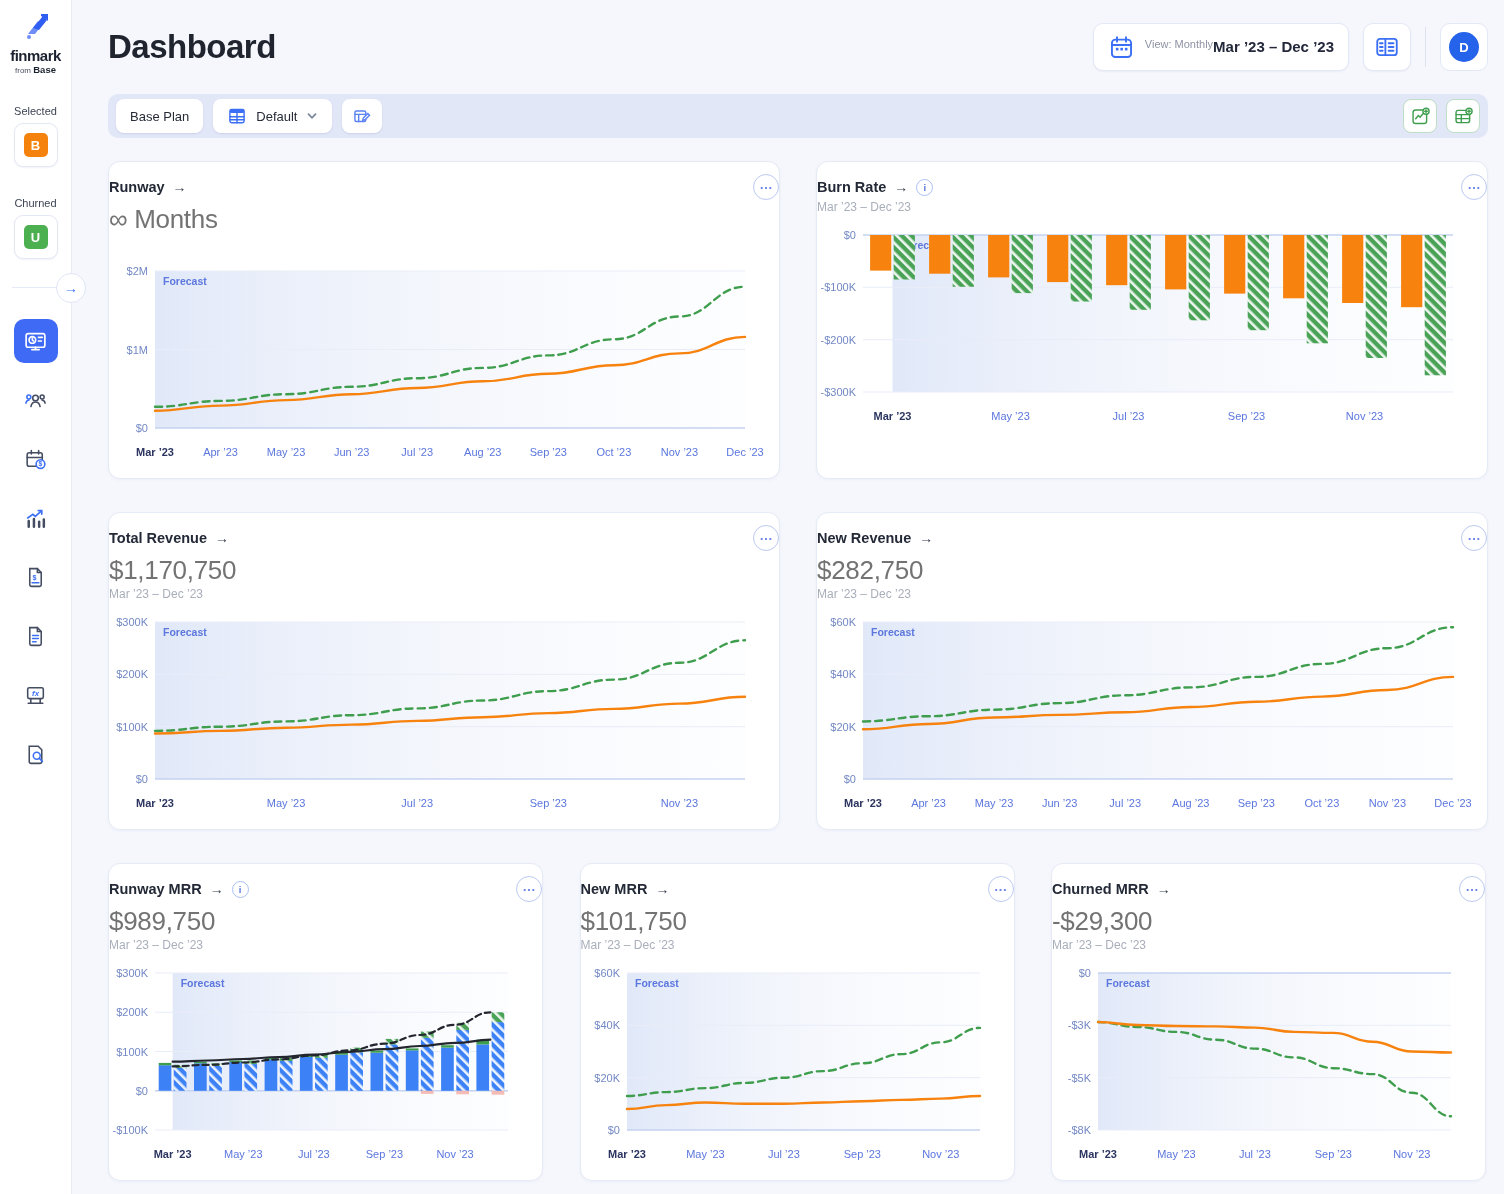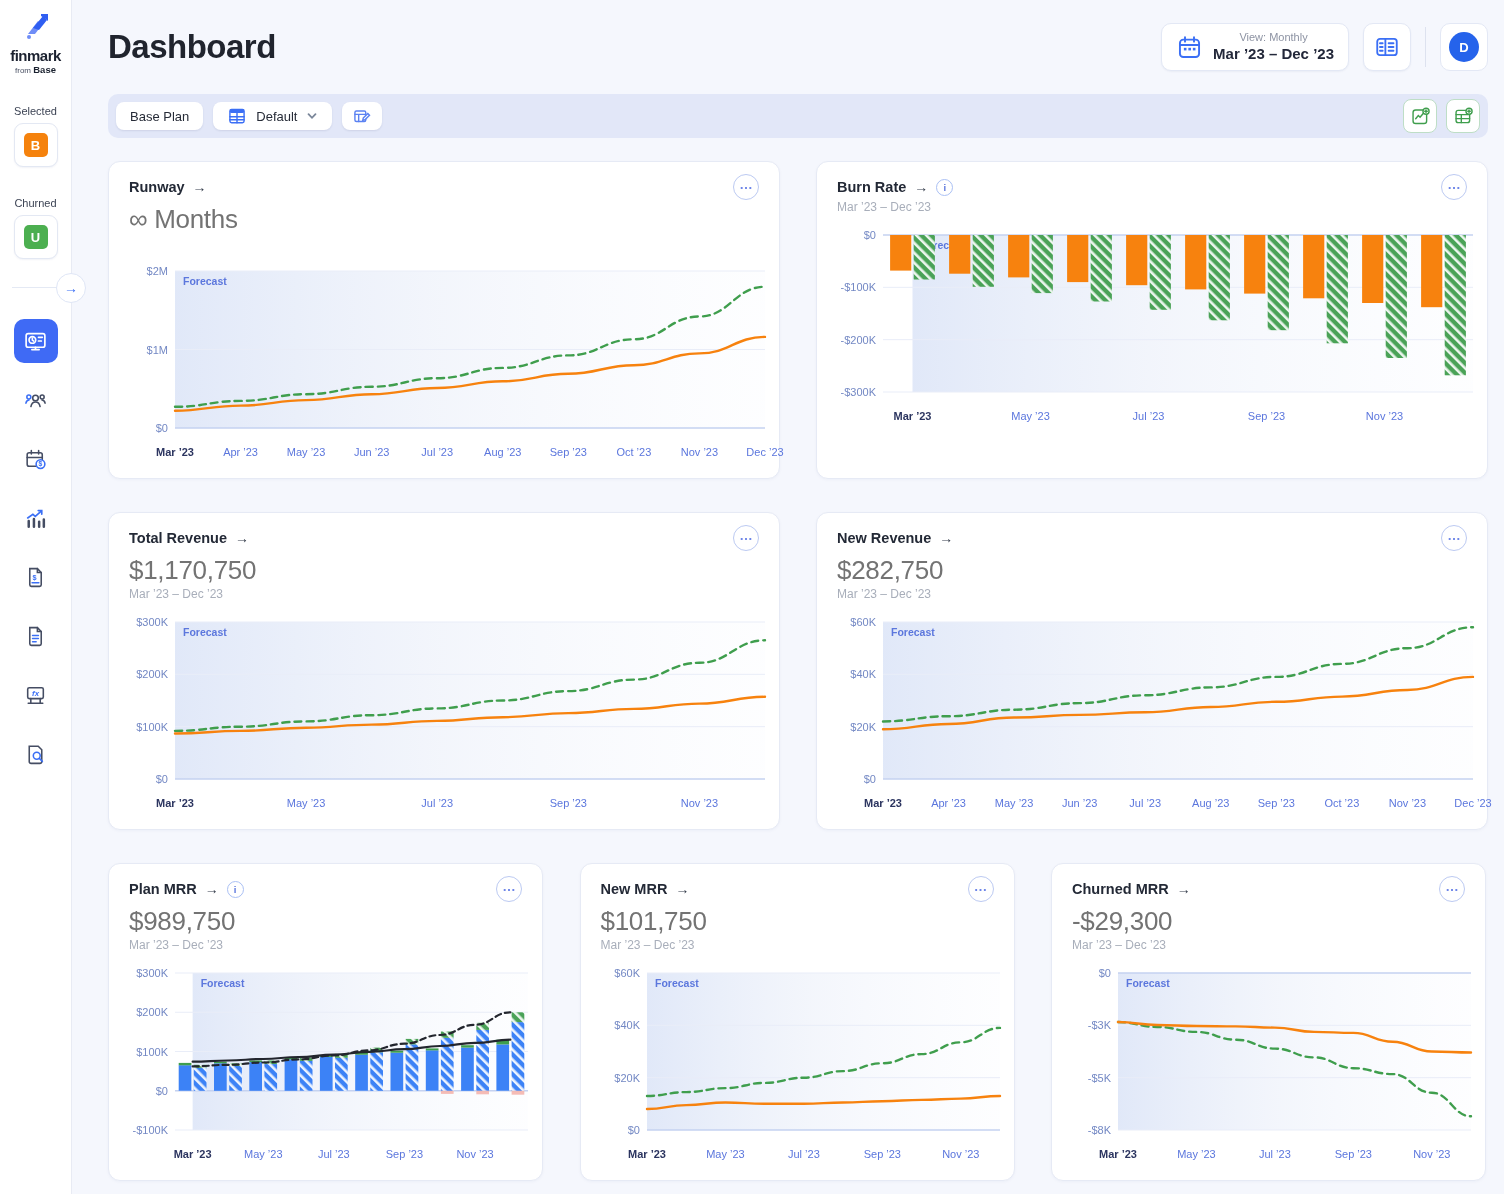--- a/index.html
+++ b/index.html
@@ -22,38 +22,38 @@
   .nav{margin-top:16px;display:flex;flex-direction:column;gap:15px;align-items:center}
   .nav-item{width:44px;height:44px;display:flex;align-items:center;justify-content:center;border-radius:10px;cursor:pointer}
   .nav-item.active{background:#3f6af5}
   .nav-item svg{width:25px;height:25px}
   
   .main{flex:1;padding:0 17px 0 36px}
   .header{height:94px;display:flex;align-items:center;justify-content:space-between}
   .page-title{font-size:33px;font-weight:800;color:#20242e;letter-spacing:-.5px}
   .hdr-right{display:flex;align-items:center;gap:14px}
   .view-btn{display:flex;align-items:center;gap:10px;height:48px;background:#fff;border:1px solid #e3e8f5;border-radius:10px;padding:0 14px;cursor:pointer;box-shadow:0 1px 2px rgba(25,39,89,.05)}
-  .view-txt{display:flex;flex-direction:column;align-items:center;line-height:1.2}
+  .view-txt{display:flex;align-items:flex-start;line-height:1.2}
   .view-label{font-size:11px;color:#8d93a3}
   .view-range{font-size:15px;font-weight:700;color:#23283a}
   .sq-btn{width:48px;height:48px;background:#fff;border:1px solid #e3e8f5;border-radius:10px;display:flex;align-items:center;justify-content:center;cursor:pointer;box-shadow:0 1px 2px rgba(25,39,89,.05)}
   .vdiv{width:1px;height:40px;background:#dde2ef}
   .avatar-btn{width:48px;height:48px;background:#fff;border:1px solid #e3e8f5;border-radius:10px;display:flex;align-items:center;justify-content:center;cursor:pointer}
   .avatar{width:30px;height:30px;border-radius:50%;background:#2563eb;color:#fff;font-size:13px;font-weight:700;display:flex;align-items:center;justify-content:center}
   
   .toolbar{height:44px;background:#e2e7f8;border-radius:10px;display:flex;align-items:center;padding:0 8px;gap:10px}
-  .tb-btn{height:28px;background:#fff;border:none;border-radius:8px;box-shadow:0 1px 2px rgba(25,39,89,.1);font-size:13px;font-weight:500;color:#262b37;padding:0 14px;display:flex;align-items:center;gap:9px;cursor:pointer;font-family:inherit}
+  .tb-btn{height:34px;background:#fff;border:none;border-radius:8px;box-shadow:0 1px 2px rgba(25,39,89,.1);font-size:13px;font-weight:500;color:#262b37;padding:0 14px;display:flex;align-items:center;gap:9px;cursor:pointer;font-family:inherit}
   .tb-btn.tb-icon{padding:0 10px}
   .tb-right{margin-left:auto;display:flex;gap:9px}
   .tb-green{width:34px;height:34px;background:#fff;border:1px solid #bedec6;border-radius:8px;display:flex;align-items:center;justify-content:center;cursor:pointer}
   
   .row{display:flex;gap:36px;margin-top:23px}
   .row+.row{margin-top:33px}
   .row3{gap:36.5px}
-  .card{background:#fff;border:1px solid #e6eaf5;border-radius:12px;padding:14px 20px;box-shadow:0 1px 3px rgba(30,50,120,.04)}
+  .card{background:#fff;border:1px solid #e6eaf5;border-radius:12px;padding:14px 0;box-shadow:0 1px 3px rgba(30,50,120,.04)}
   .card-lg{width:672px;height:318px}
   .card-sm{width:435px;height:318px}
   .card-title-row{display:flex;align-items:center;height:22px}
   .card-title{font-size:14.5px;font-weight:700;color:#232936;cursor:pointer}
   .arrow-icon{margin-left:8px;font-size:14px;font-weight:600;color:#333b49;cursor:pointer}
   .info-icon{margin-left:8px;width:17px;height:17px;border:1.3px solid #aac0f4;border-radius:50%;color:#5c77dd;font-size:9.5px;font-weight:700;display:flex;align-items:center;justify-content:center;cursor:pointer}
   .ellipsis-btn{margin-left:auto;width:26px;height:26px;border:1.5px solid #bccaf2;border-radius:50%;background:#fff;color:#6e86e8;font-size:13px;font-weight:700;line-height:1;display:flex;align-items:center;justify-content:center;cursor:pointer}
   .card-value{margin-top:6px;font-size:26px;font-weight:400;color:#737373;letter-spacing:-.3px;height:30px}
   .card-sub{margin-top:2px;font-size:12px;color:#a8aeba;height:15px}
   svg.chart{display:block;margin-top:12px;overflow:visible}
@@ -392,21 +392,21 @@
             <text x="636" y="193" class="xlab" text-anchor="middle">Dec ’23</text>
             <path d="M46,107.43333333333332 C75.8,107.4 81.8,102.2 111.6,102.2 C141.4,102.2 147.3,95.7 177.1,95.7 C206.9,95.7 212.9,89.1 242.7,89.1 C272.5,89.1 278.4,81.3 308.2,81.3 C338.0,81.3 344.0,73.4 373.8,73.4 C403.6,73.4 409.5,62.9 439.3,62.9 C469.1,62.9 475.1,49.9 504.9,49.9 C534.7,49.9 540.6,34.2 570.4,34.2 C600.2,34.2 606.2,13.2 636.0,13.2" fill="none" stroke="#3f9e4d" stroke-width="2.4" stroke-linecap="round" stroke-dasharray="7 5"></path>
             <path d="M46,115.28333333333333 C75.8,115.3 81.8,110.0 111.6,110.0 C141.4,110.0 147.3,103.5 177.1,103.5 C206.9,103.5 212.9,100.9 242.7,100.9 C272.5,100.9 278.4,98.3 308.2,98.3 C338.0,98.3 344.0,93.0 373.8,93.0 C403.6,93.0 409.5,87.8 439.3,87.8 C469.1,87.8 475.1,82.6 504.9,82.6 C534.7,82.6 540.6,76.0 570.4,76.0 C600.2,76.0 606.2,62.9 636.0,62.9" fill="none" stroke="#f7820e" stroke-width="2.4" stroke-linecap="round"></path>
           </svg>
       </div>
     </div>
 
     <div class="row row3">
       <div class="card card-sm">
         <div class="card-title-row">
-          <span class="card-title">Plan MRR</span>
+          <span class="card-title">Runway MRR</span>
           <span class="arrow-icon">→</span>
           <span class="info-icon">i</span>
           <button class="ellipsis-btn">
               <span>⋯</span>
             </button>
         </div>
         <div class="card-value">$989,750</div>
         <div class="card-sub">Mar ’23 – Dec ’23</div>
         <svg class="chart" viewBox="0 0 403 200" width="403" height="200">
             <rect x="63.650000000000006" y="8" width="335.35" height="157" fill="url(#fcGrad)"></rect>

